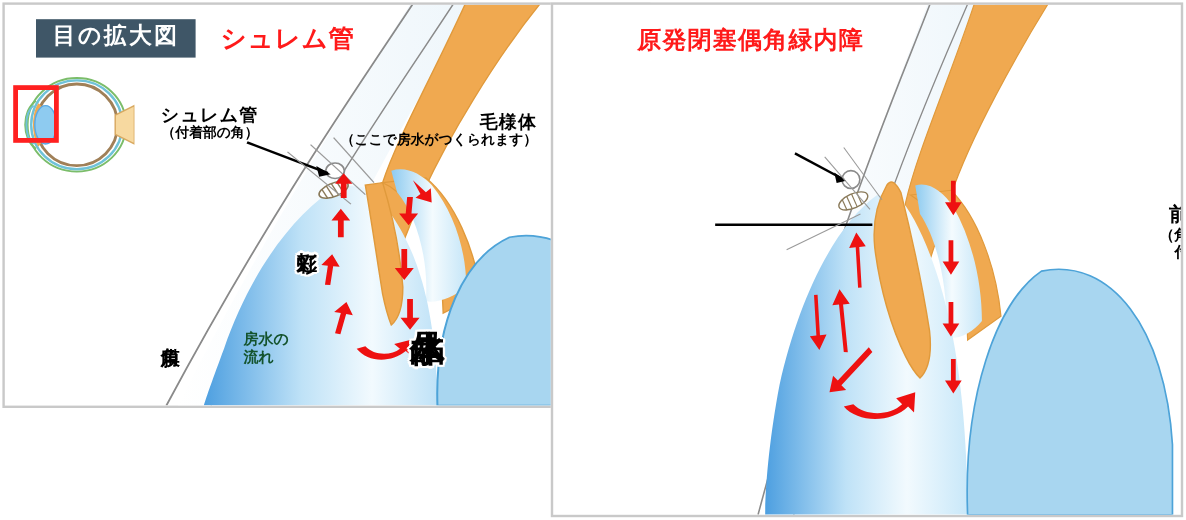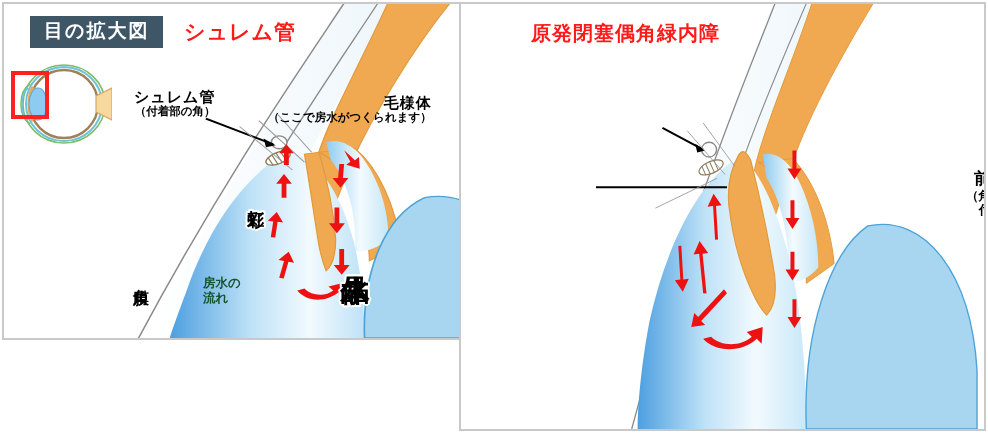--- a/index.html
+++ b/index.html
@@ -33,21 +33,21 @@
 
   
   .lbl{
     position:absolute;color:#000000;font-weight:bold;
     white-space:nowrap;line-height:1.15;text-align:right;
   }
   .lbl .main{font-size:15px;letter-spacing:1px;display:block;}
   .lbl .sub{font-size:11.5px;letter-spacing:0px;display:block;font-weight:bold;}
 
   #lbl-schlemm-l{left:130px;top:84px;}
-  #lbl-ciliary-l{left:264px;top:90px;}
+  #lbl-ciliary-l{left:280px;top:90px;}
   #lbl-angle-r{left:505px;top:165px;}
   #lbl-angle-r .main{font-size:17px;letter-spacing:3px;}
   #lbl-angle-r .sub{font-size:12.5px;letter-spacing:0px;}
 
   
   .vlbl{
     position:absolute;color:#000;font-weight:bold;
     writing-mode:vertical-rl;text-orientation:upright;
     line-height:1.0;letter-spacing:1px;
   }

